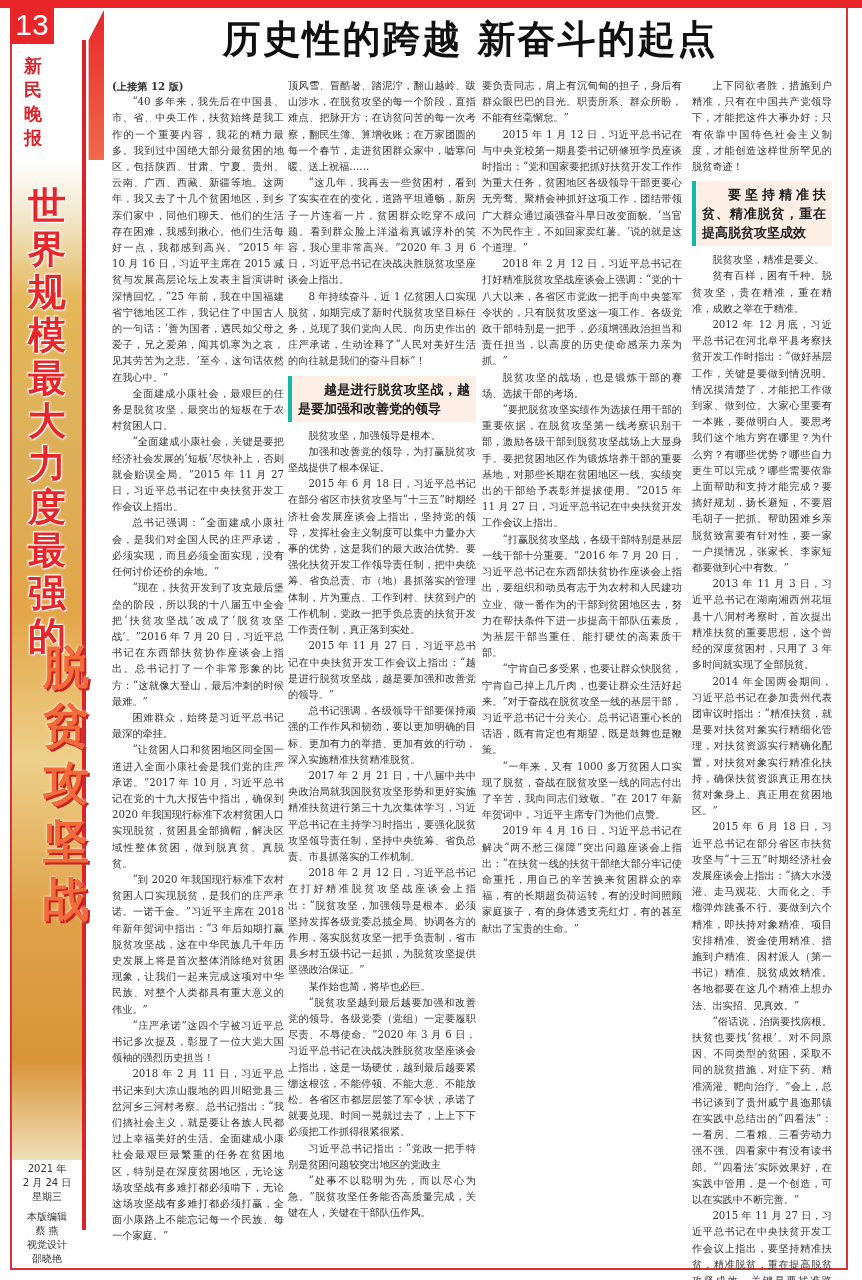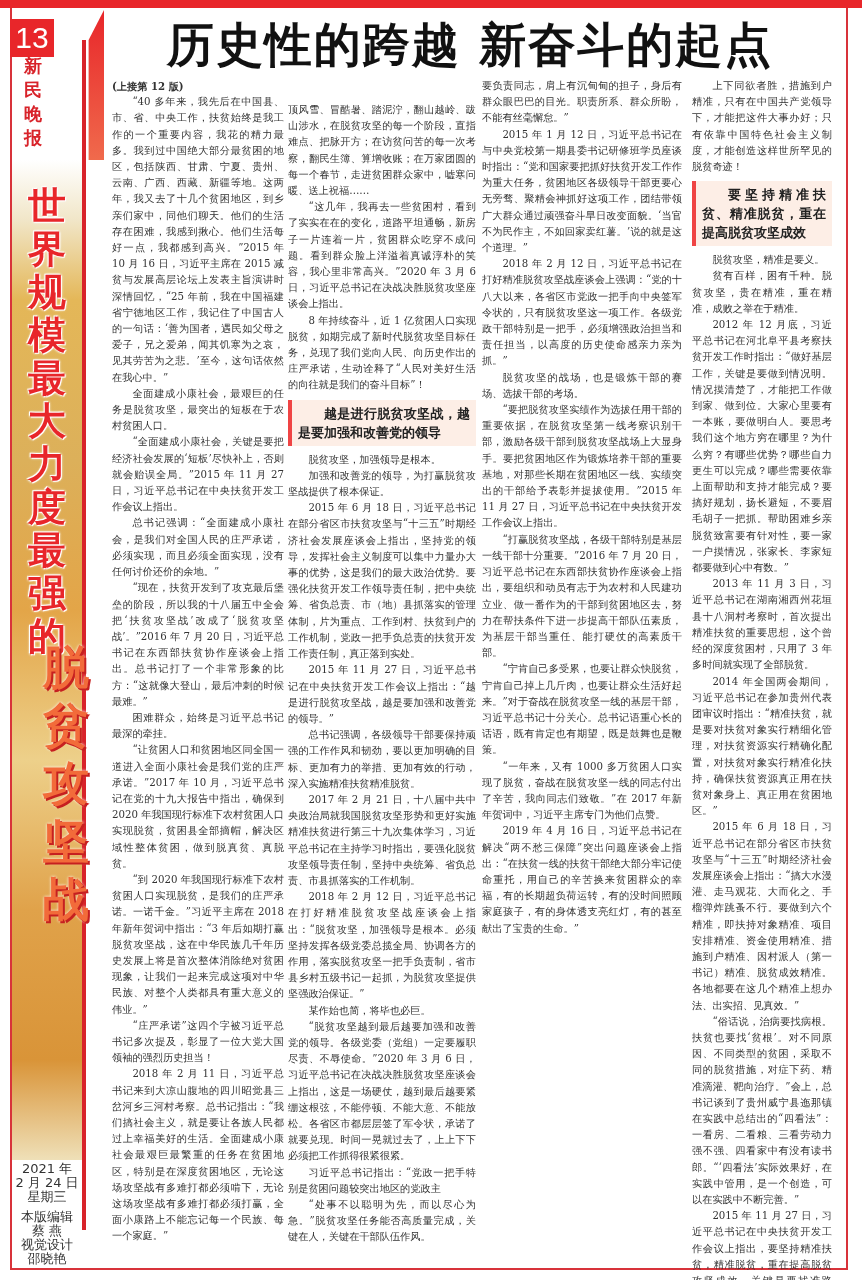--- a/index.html
+++ b/index.html
@@ -1,37 +1,37 @@
 <!DOCTYPE html>
 <html><head>
 <meta charset="utf-8">
 <style>
   html,body{margin:0;padding:0;}
   body{width:862px;height:1280px;background:#ffffff;position:relative;overflow:hidden;font-family:"DejaVu Sans",sans-serif;}
   .topbar{position:absolute;left:0;top:0;width:862px;height:8px;background:#e8262a;}
   .frame{position:absolute;left:10px;top:8px;width:838px;height:1262px;border:2px solid #d8333a;border-top:none;box-sizing:border-box;}
-  .pagenum{position:absolute;left:10px;top:19px;width:44px;height:38px;background:#e8262a;color:#fff;font-family:"Liberation Sans",sans-serif;font-size:30px;line-height:38px;text-align:center;}
+  .pagenum{position:absolute;left:10px;top:6px;width:44px;height:38px;background:#e8262a;color:#fff;font-family:"Liberation Sans",sans-serif;font-size:30px;line-height:38px;text-align:center;}
   .brand{position:absolute;left:18px;top:54px;width:30px;color:#d8232a;font-family:"DejaVu Serif",serif;font-weight:bold;font-size:18px;line-height:24px;text-align:center;}
   .sidebar-rule{position:absolute;left:82px;top:40px;width:4px;height:1190px;background:#d8232a;}
   .ribbon{position:absolute;left:82px;top:10px;width:22px;height:150px;background:linear-gradient(180deg,#e8262a,#f06a4c);clip-path:polygon(30% 20%,100% 0,100% 100%,30% 100%);}
   .banner{position:absolute;left:12px;top:160px;width:70px;height:1000px;background:linear-gradient(180deg,#ffffff 0%,#f1e6c8 6%,#e4b758 14%,#dcb05a 30%,#e3a548 45%,#edd08a 60%,#e0a24a 75%,#d99438 90%,#efe0b8 100%);}
   .banner-text{position:absolute;left:12px;top:185px;width:70px;text-align:center;font-family:"DejaVu Sans",sans-serif;font-weight:bold;color:#e8262a;font-size:38px;line-height:43px;text-shadow:0 0 3px #fff,0 0 3px #fff,1px 1px 0 #fff,-1px -1px 0 #fff;}
   .banner-text2{position:absolute;left:38px;top:638px;width:56px;text-align:center;font-family:"DejaVu Sans",sans-serif;font-weight:bold;color:#f26b3a;font-size:46px;line-height:58px;text-shadow:2px 2px 0 #c62020,0 0 3px #fff;}
-  .dateinfo{position:absolute;left:14px;top:1162px;width:66px;text-align:center;font-family:"DejaVu Sans",sans-serif;font-size:13px;line-height:14px;color:#333;}
+  .dateinfo{position:absolute;left:14px;top:1162px;width:66px;text-align:center;font-family:"DejaVu Sans",sans-serif;font-size:10px;line-height:14px;color:#333;}
   .dateinfo .gap{height:6px;}
-  .headline{position:absolute;left:110px;top:14px;width:720px;text-align:center;font-family:"DejaVu Sans",sans-serif;font-weight:bold;font-size:47px;letter-spacing:2px;color:#111;}
+  .headline{position:absolute;left:110px;top:14px;width:720px;text-align:center;font-family:"DejaVu Sans",sans-serif;font-weight:bold;font-size:38px;letter-spacing:2px;color:#111;}
   .col{position:absolute;top:78px;font-family:"DejaVu Serif",serif;font-size:10.2px;line-height:16.2px;color:#333;text-align:justify;}
   .col p{margin:0;text-indent:2em;}
   .col p.noindent{text-indent:0;}
   .col .cont{font-weight:bold;text-indent:0;}
   .c1{left:112px;width:172px;}
-  .c2{left:288px;width:188px;margin-top:24px;}
+  .c2{left:288px;width:188px;}
   .c3{left:482px;width:200px;}
   .c4{left:692px;width:140px;}
-  .subhead{margin:6px 0 6px 0;background:#fdeee6;border-left:4px solid #ef4444;padding:4px 6px;font-family:"DejaVu Sans",sans-serif;font-size:13px;line-height:19px;font-weight:bold;color:#222;text-indent:2em;}
+  .subhead{margin:6px 0 6px 0;background:#fdeee6;border-left:4px solid #14b8a6;padding:4px 6px;font-family:"DejaVu Sans",sans-serif;font-size:13px;line-height:19px;font-weight:bold;color:#222;text-indent:2em;}
 </style>
 </head>
 <body>
 
 <div class="topbar"></div>
 <div class="frame"></div>
 <div class="pagenum">13</div>
 <div class="brand">
   <div>新</div>
   <div>民</div>

